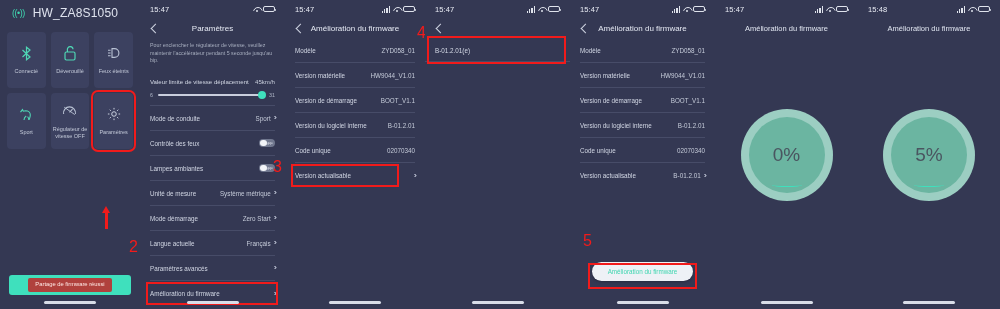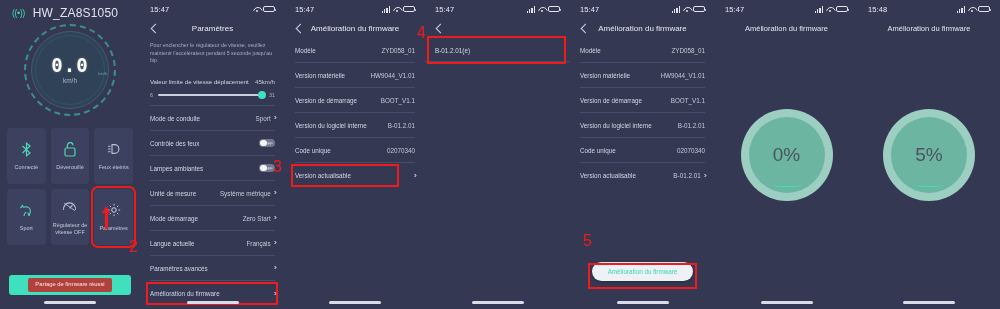--- a/index.html
+++ b/index.html
@@ -180,32 +180,20 @@
 
 <div class="strip">
 
   <div class="panel p1">
 
     <div class="top-row">
       <span class="cast-icon">((•))</span>
       <span class="dev-name">HW_ZA8S1050</span>
     </div>
 
-    <div class="gauge-wrap">
-      <div class="gauge">
-        <div class="gauge-ring"></div>
-        <div class="gauge-inner"></div>
-        <div class="gauge-inner2"></div>
-        <div class="gauge-val">
-          <div class="gauge-num">0.0</div>
-          <div class="gauge-unit">km/h</div>
-        </div>
-        <div class="gauge-max">km/h</div>
-      </div>
-    </div>
 
     <div class="tile-grid">
       <div class="tile">
         <span class="tile-ico">
           <svg width="11" height="15" viewBox="0 0 11 15" fill="none" stroke="#4fd6b4" stroke-width="1.2">
               <path d="M1.5 4L9 11L5.5 13.8V1.2L9 4L1.5 11"></path>
             </svg>
         </span>
         <span class="tile-label">Connecté</span>
       </div>

